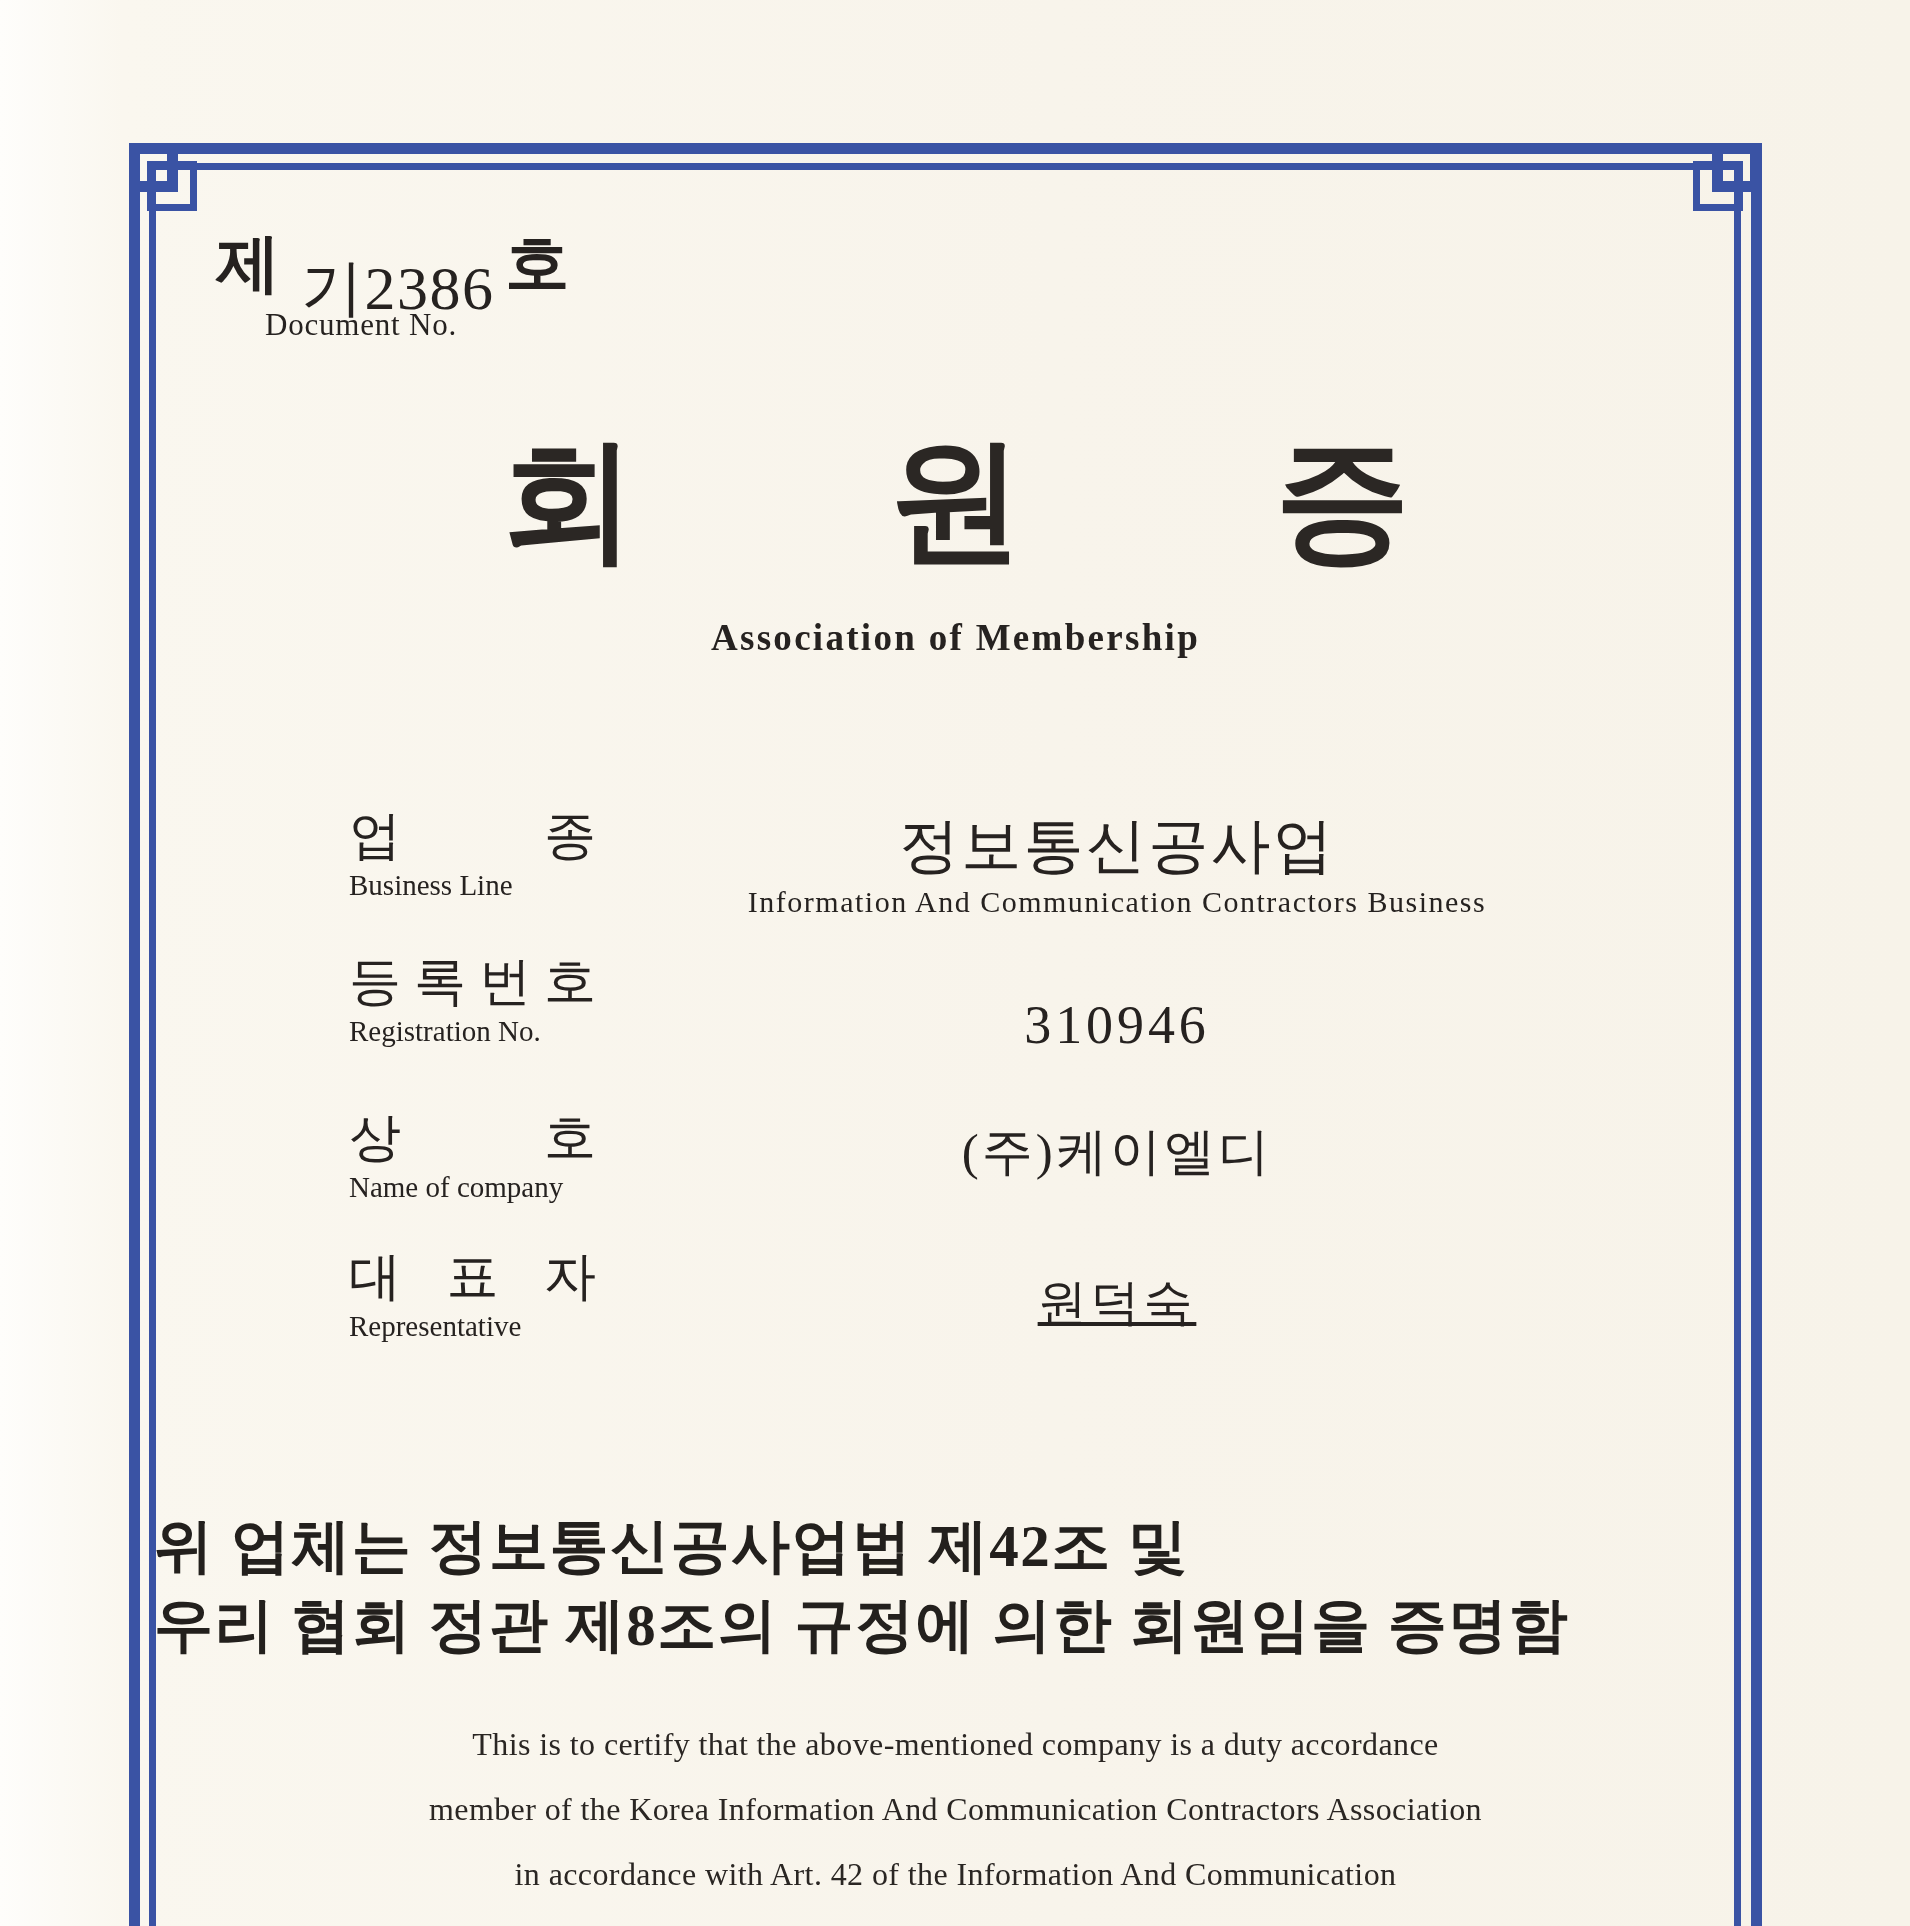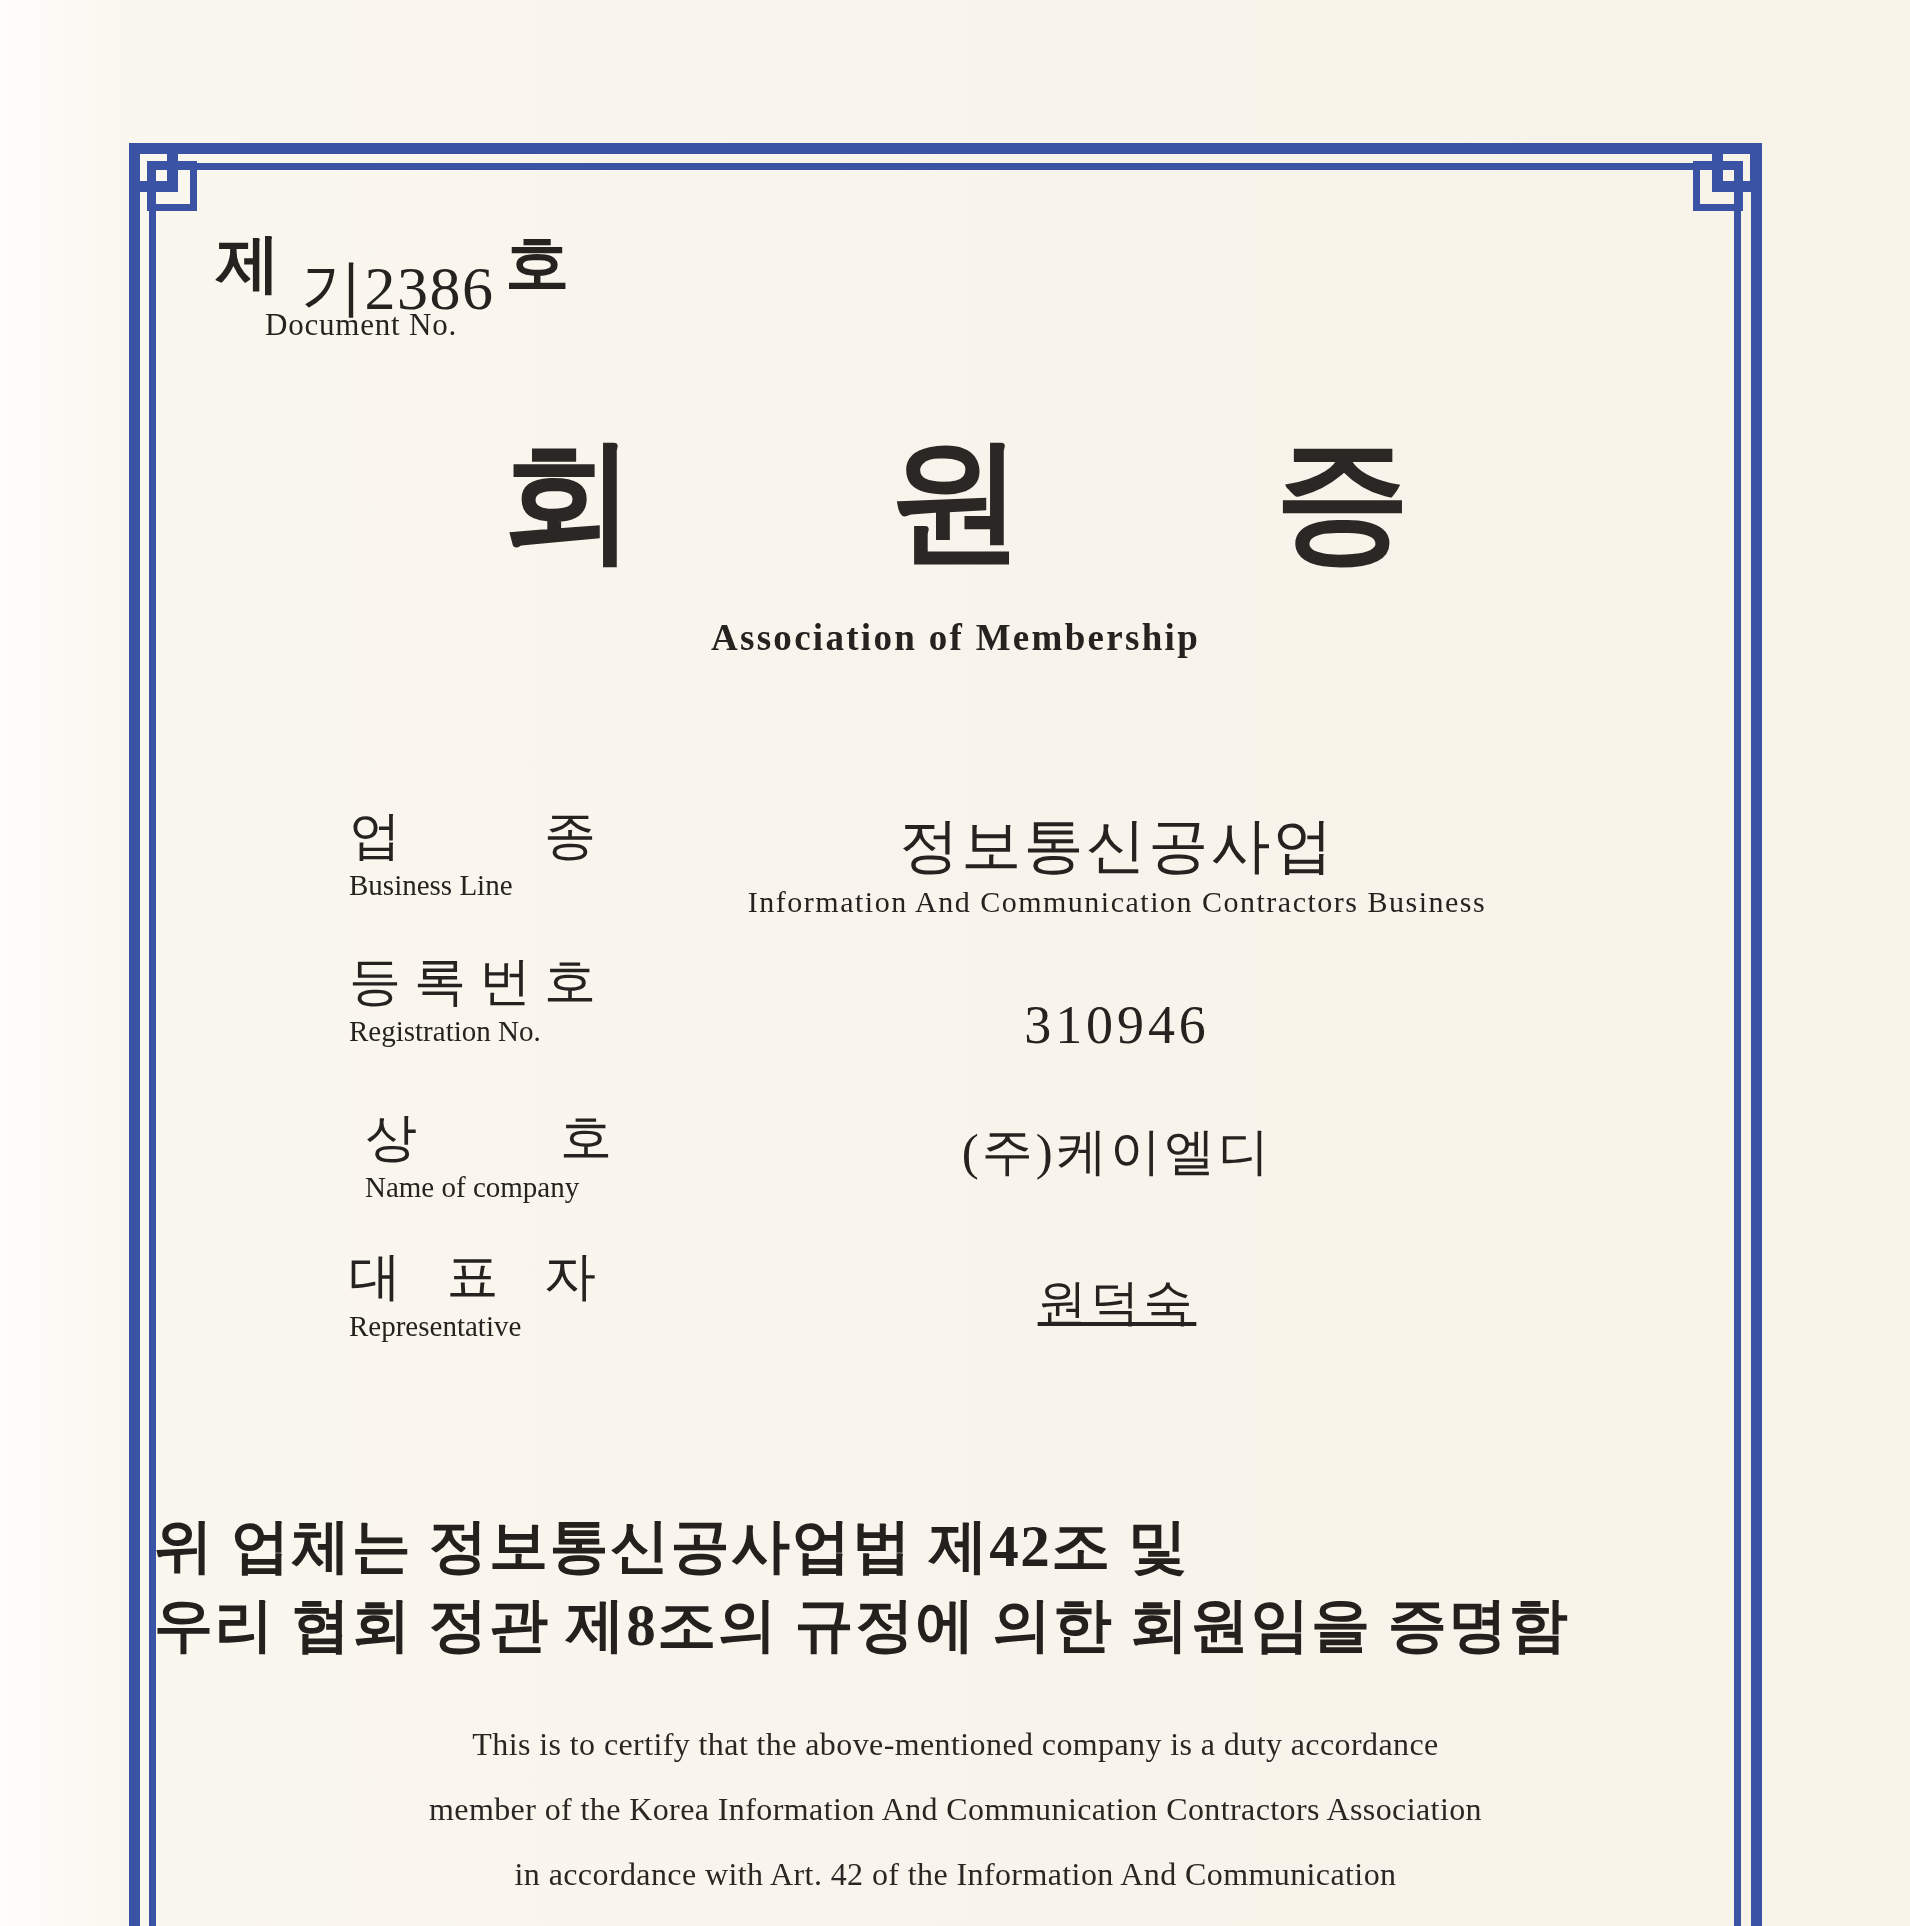--- a/index.html
+++ b/index.html
@@ -88,21 +88,21 @@
   </div>
 
   <div class="f-label" style="top:953px;">
     <div class="f-label-ko">등 록 번 호</div>
     <div class="f-label-en">Registration No.</div>
   </div>
   <div class="f-value" style="top:996px;">
     <div class="f-value-ko v-reg">310946</div>
   </div>
 
-  <div class="f-label" style="top:1109px;margin-left:16px;">
+  <div class="f-label" style="top:1109px;">
     <div class="f-label-ko">상 호</div>
     <div class="f-label-en">Name of company</div>
   </div>
   <div class="f-value" style="top:1124px;">
     <div class="f-value-ko v-co">(주)케이엘디</div>
   </div>
 
   <div class="f-label" style="top:1248px;">
     <div class="f-label-ko">대 표 자</div>
     <div class="f-label-en">Representative</div>

